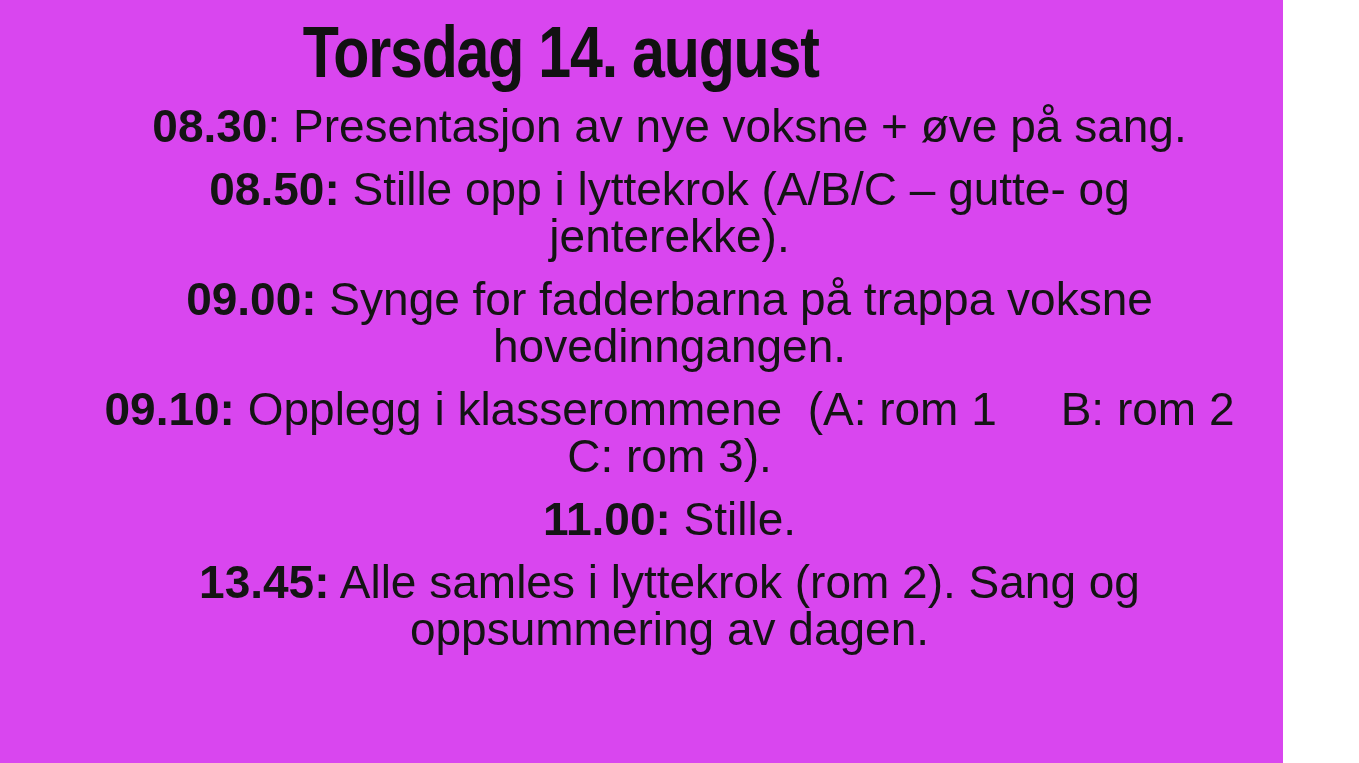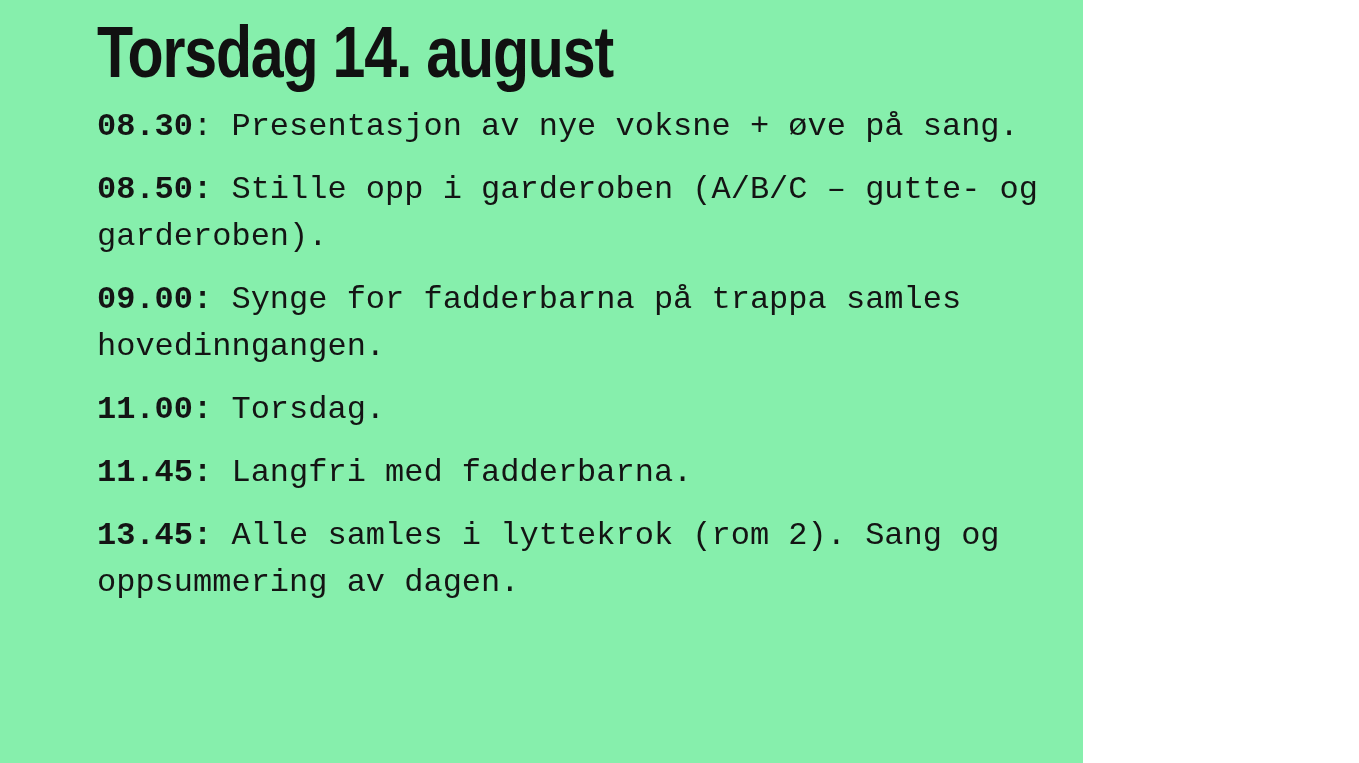--- a/index.html
+++ b/index.html
@@ -1,50 +1,50 @@
 <!DOCTYPE html>
 <html><head>
 <meta charset="utf-8">
 <style>
   html, body {
     margin: 0;
     padding: 0;
   }
   .slide {
     position: relative;
-    width: 1083px;
+    width: 1283px;
     height: 763px;
-    background: #86efac;
+    background: #d946ef;
     overflow: hidden;
     font-family: "Liberation Sans", "DejaVu Sans", sans-serif;
     color: #141414;
+    text-align: center;
   }
   .content {
     position: absolute;
     left: 97px;
     top: 14px;
     width: 1145px;
   }
   .title {
     font-size: 73px;
     font-weight: 700;
     line-height: 1.05;
     margin: 0 0 12px 0;
     letter-spacing: -1.5px;
     transform: scaleX(0.81);
     transform-origin: left top;
     white-space: nowrap;
     color: #111111;
   }
   .item {
-    font-size: 32px;
+    font-size: 46px;
     line-height: 47px;
     margin: 0 0 16px 0;
     white-space: pre-wrap;
-    font-family: Liberation Mono, monospace;
   }
   .time {
     font-weight: 700;
   }
   .edge-line {
     position: absolute;
     left: 1352px;
     top: 0;
     width: 3px;
     height: 763px;
@@ -54,28 +54,28 @@
 </head>
 <body>
 
 <div class="slide">
   <div class="content">
 
     <h1 class="title">Torsdag 14. august</h1>
 
     <p class="item"><span class="time">08.30</span><span>: Presentasjon av nye voksne + øve på sang.</span></p>
 
-    <p class="item"><span class="time">08.50:</span><span> Stille opp i garderoben (A/B/C – gutte- og garderoben).</span></p>
+    <p class="item"><span class="time">08.50:</span><span> Stille opp i lyttekrok (A/B/C – gutte- og jenterekke).</span></p>
 
-    <p class="item"><span class="time">09.00:</span><span> Synge for fadderbarna på trappa samles hovedinngangen.</span></p>
+    <p class="item"><span class="time">09.00:</span><span> Synge for fadderbarna på trappa voksne hovedinngangen.</span></p>
 
+    <p class="item"><span class="time">09.10:</span><span> Opplegg i klasserommene  (A: rom 1     B: rom 2     C: rom 3).</span></p>
 
-    <p class="item"><span class="time">11.00:</span><span> Torsdag.</span></p>
+    <p class="item"><span class="time">11.00:</span><span> Stille.</span></p>
 
-    <p class="item"><span class="time">11.45:</span><span> Langfri med fadderbarna.</span></p>
 
 
 
     <p class="item"><span class="time">13.45:</span><span> Alle samles i lyttekrok (rom 2). Sang og oppsummering av dagen.</span></p>
 
   </div>
 
   <div class="edge-line"></div>
 </div>
 

